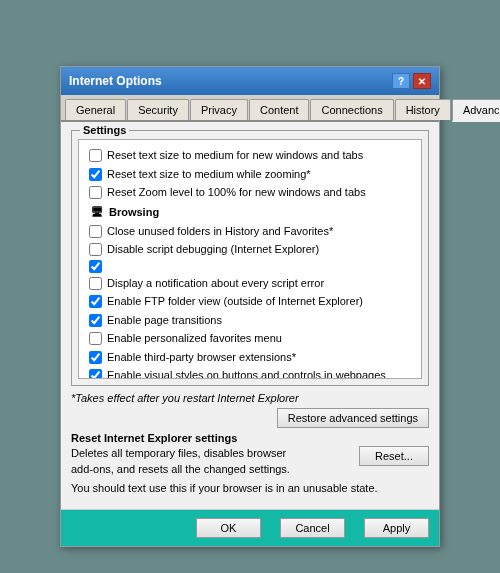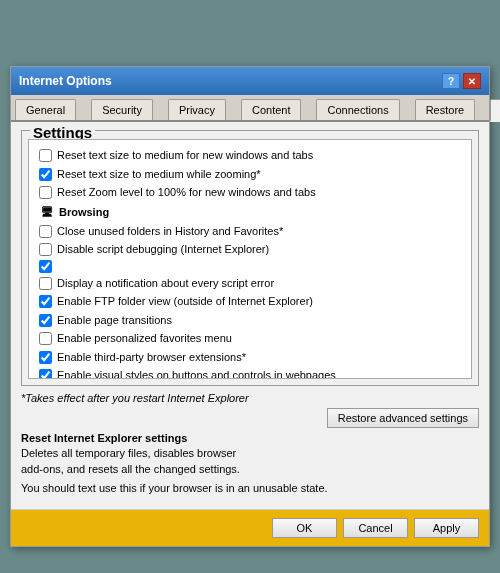--- a/index.html
+++ b/index.html
@@ -7,22 +7,22 @@
       background: #6a8a8a;
       display: flex;
       align-items: center;
       justify-content: center;
       width: 500px;
       height: 573px;
       font-family: 'Segoe UI', Tahoma, sans-serif;
       font-size: 12px;
     }
     .window {
-      width: 480px;
-      background: #eab308;
+      width: 380px;
+      background: #14b8a6;
       border: 1px solid #999;
       box-shadow: 2px 2px 8px rgba(0,0,0,0.4);
       margin-top: 40px;
     }
     .title-bar {
       background: linear-gradient(to bottom, #4a90d9 0%, #2a6cb5 100%);
       color: white;
       padding: 5px 8px;
       display: flex;
       align-items: center;
@@ -48,21 +48,21 @@
       color: white;
       font-weight: bold;
     }
     .title-btn.help { background: #5aa0e8; border: 1px solid #3a70b8; }
     .title-btn.close { background: #c0392b; border: 1px solid #922b21; }
     .tabs {
       display: flex;
       background: #d4d0c8;
       border-bottom: 2px solid #888;
       padding: 4px 4px 0 4px;
-      gap: 15px;
+      gap: 1px;
     }
     .tab {
       padding: 4px 10px;
       background: #e8e4dc;
       border: 1px solid #999;
       border-bottom: none;
       cursor: pointer;
       font-size: 11px;
       color: #000;
       border-radius: 2px 2px 0 0;
@@ -162,29 +162,29 @@
     }
     .warning-text {
       font-size: 11px;
       color: #000;
       margin-top: 4px;
       line-height: 1.4;
     }
     .bottom-buttons {
       display: flex;
       justify-content: flex-end;
-      gap: 6px;
+      gap: 19px;
       padding: 8px 10px;
       border-top: 1px solid #ccc;
     }
     .btn-ok { min-width: 65px; }
     .btn-cancel { min-width: 65px; }
     .btn-apply { min-width: 65px; }
     .group-label {
-      font-size: 15px;
+      font-size: 11px;
       color: #000;
       font-weight: bold;
       position: absolute;
       top: -7px;
       left: 8px;
       background: #f0f0f0;
       padding: 0 3px;
     }
     .settings-outer {
       border: 1px solid #999;
@@ -205,21 +205,21 @@
       <div class="title-btn close">✕</div>
     </div>
   </div>
 
   <div class="tabs">
     <div class="tab">General</div>
     <div class="tab">Security</div>
     <div class="tab">Privacy</div>
     <div class="tab">Content</div>
     <div class="tab">Connections</div>
-    <div class="tab">Restore</div>
+    <div class="tab">History</div>
     <div class="tab active">Advanced</div>
   </div>
 
   <div class="content">
 
     <div class="settings-outer">
       <span class="group-label">Settings</span>
       <div class="settings-list-container">
         <div class="settings-list">
 
@@ -288,20 +288,21 @@
       <button class="btn">Restore advanced settings</button>
     </div>
 
     <div class="reset-section">
       <div class="reset-section-title">Reset Internet Explorer settings</div>
       <div class="reset-row">
         <div class="reset-text">
           <div>Deletes all temporary files, disables browser</div>
           <div>add-ons, and resets all the changed settings.</div>
         </div>
+        <button class="btn">Reset...</button>
       </div>
       <div class="warning-text">You should text use this if your browser is in an unusable state.</div>
     </div>
   </div>
 
   <div class="bottom-buttons">
     <button class="btn btn-ok">OK</button>
     <button class="btn btn-cancel">Cancel</button>
     <button class="btn btn-apply">Apply</button>
   </div>

